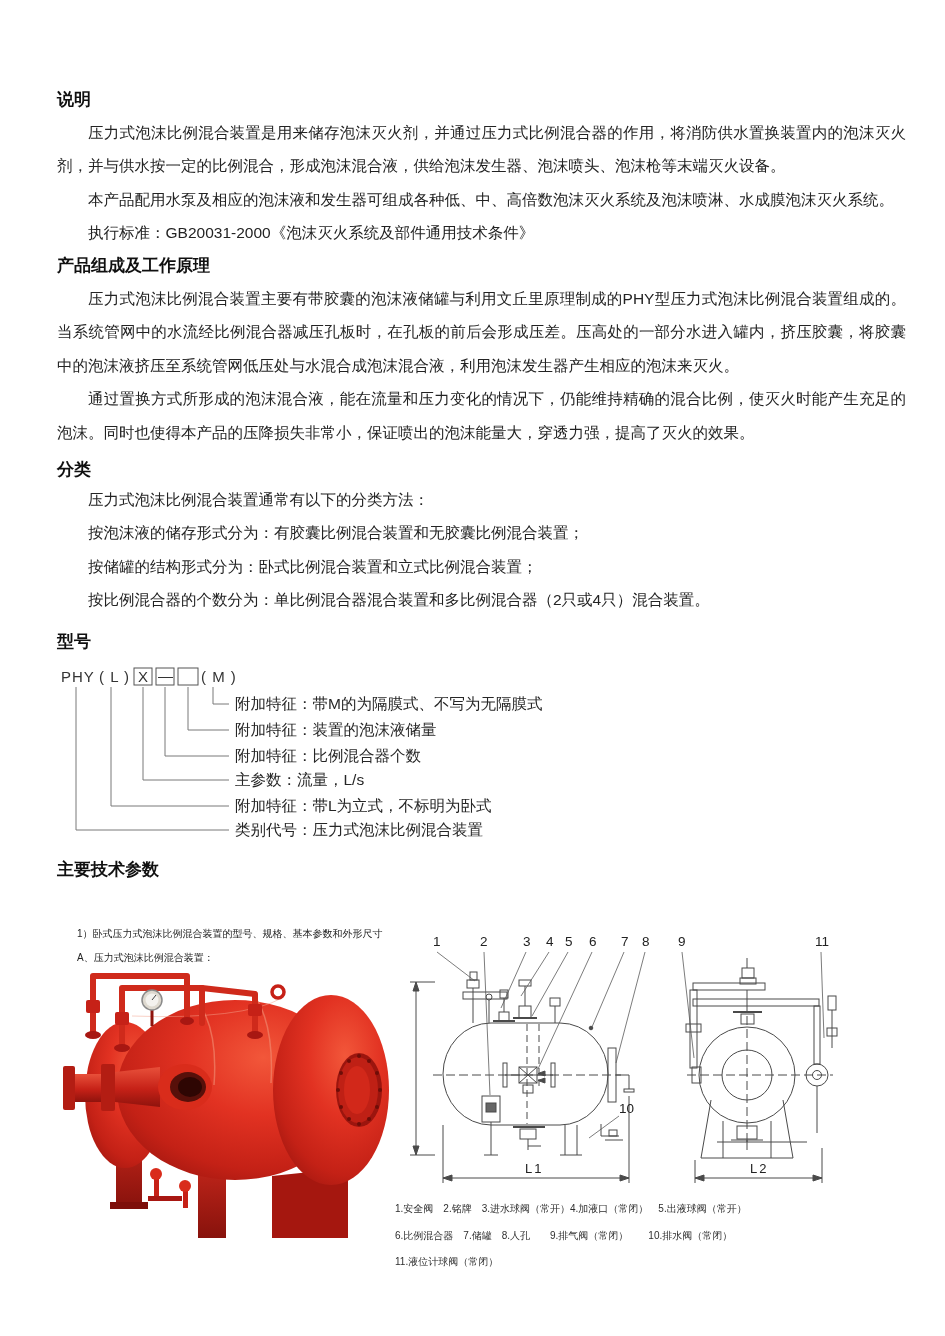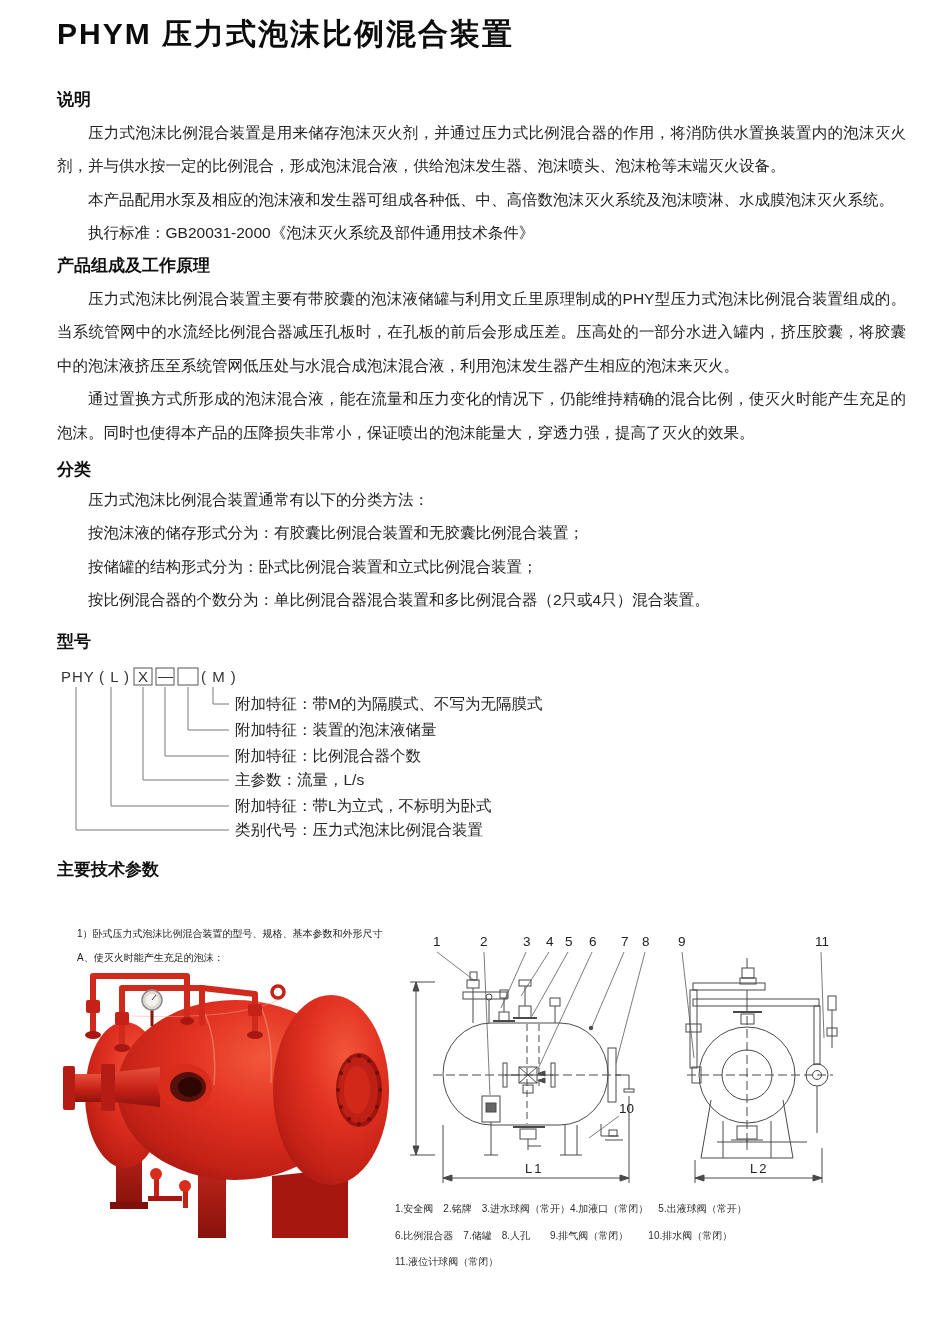--- a/index.html
+++ b/index.html
@@ -20,21 +20,20 @@
   .m-code{font-size:15px;fill:#333;letter-spacing:1px;}
   .m-label{font-size:15.5px;fill:#262626;}
   .callout{font-size:13.5px;fill:#222;}
   .dimtxt{font-size:13px;fill:#222;letter-spacing:2px;}
 </style>
 </head>
 <body>
 
 <div class="page">
 
-  <div class="abs doc-title" style="left:57px;top:14px;">PHYM 压力式泡沫比例混合装置</div>
 
   <div class="abs sec-heading" style="left:57px;top:88px;">说明</div>
   <div class="abs body-block" style="left:57px;top:116px;">
     <p>压力式泡沫比例混合装置是用来储存泡沫灭火剂，并通过压力式比例混合器的作用，将消防供水置换装置内的泡沫灭火剂，并与供水按一定的比例混合，形成泡沫混合液，供给泡沫发生器、泡沫喷头、泡沫枪等末端灭火设备。</p>
     <p>本产品配用水泵及相应的泡沫液和发生器可组成各种低、中、高倍数泡沫灭火系统及泡沫喷淋、水成膜泡沫灭火系统。</p>
     <p>执行标准：GB20031-2000《泡沫灭火系统及部件通用技术条件》</p>
   </div>
 
   <div class="abs sec-heading" style="left:57px;top:254px;text-align:center;">产品组成及工作原理</div>
   <div class="abs body-block" style="left:57px;top:282px;">
@@ -75,21 +74,21 @@
     <text x="178" y="49" class="m-label">附加特征：带M的为隔膜式、不写为无隔膜式</text>
     <text x="178" y="75" class="m-label">附加特征：装置的泡沫液储量</text>
     <text x="178" y="101" class="m-label">附加特征：比例混合器个数</text>
     <text x="178" y="125" class="m-label">主参数：流量，L/s</text>
     <text x="178" y="151" class="m-label">附加特征：带L为立式，不标明为卧式</text>
     <text x="178" y="175" class="m-label">类别代号：压力式泡沫比例混合装置</text>
   </svg>
 
   <div class="abs sec-heading" style="left:57px;top:858px;">主要技术参数</div>
   <div class="abs param-line" style="left:57px;top:882px;">1）卧式压力式泡沫比例混合装置的型号、规格、基本参数和外形尺寸</div>
-  <div class="abs param-line" style="left:57px;top:906px;">A、使灭火时能产生充足的泡沫：</div>
+  <div class="abs param-line" style="left:57px;top:906px;">A、压力式泡沫比例混合装置：</div>
 
   <svg class="abs" style="left:50px;top:938px;" width="350" height="300" viewBox="0 0 350 300">
     <defs>
       <radialGradient id="tankBody" cx="62%" cy="32%" r="80%">
         <stop offset="0%" stop-color="#f2573a"></stop>
         <stop offset="40%" stop-color="#e23222"></stop>
         <stop offset="78%" stop-color="#c42116"></stop>
         <stop offset="100%" stop-color="#9e160f"></stop>
       </radialGradient>
       <linearGradient id="legGrad" x1="0" y1="0" x2="0" y2="1">

